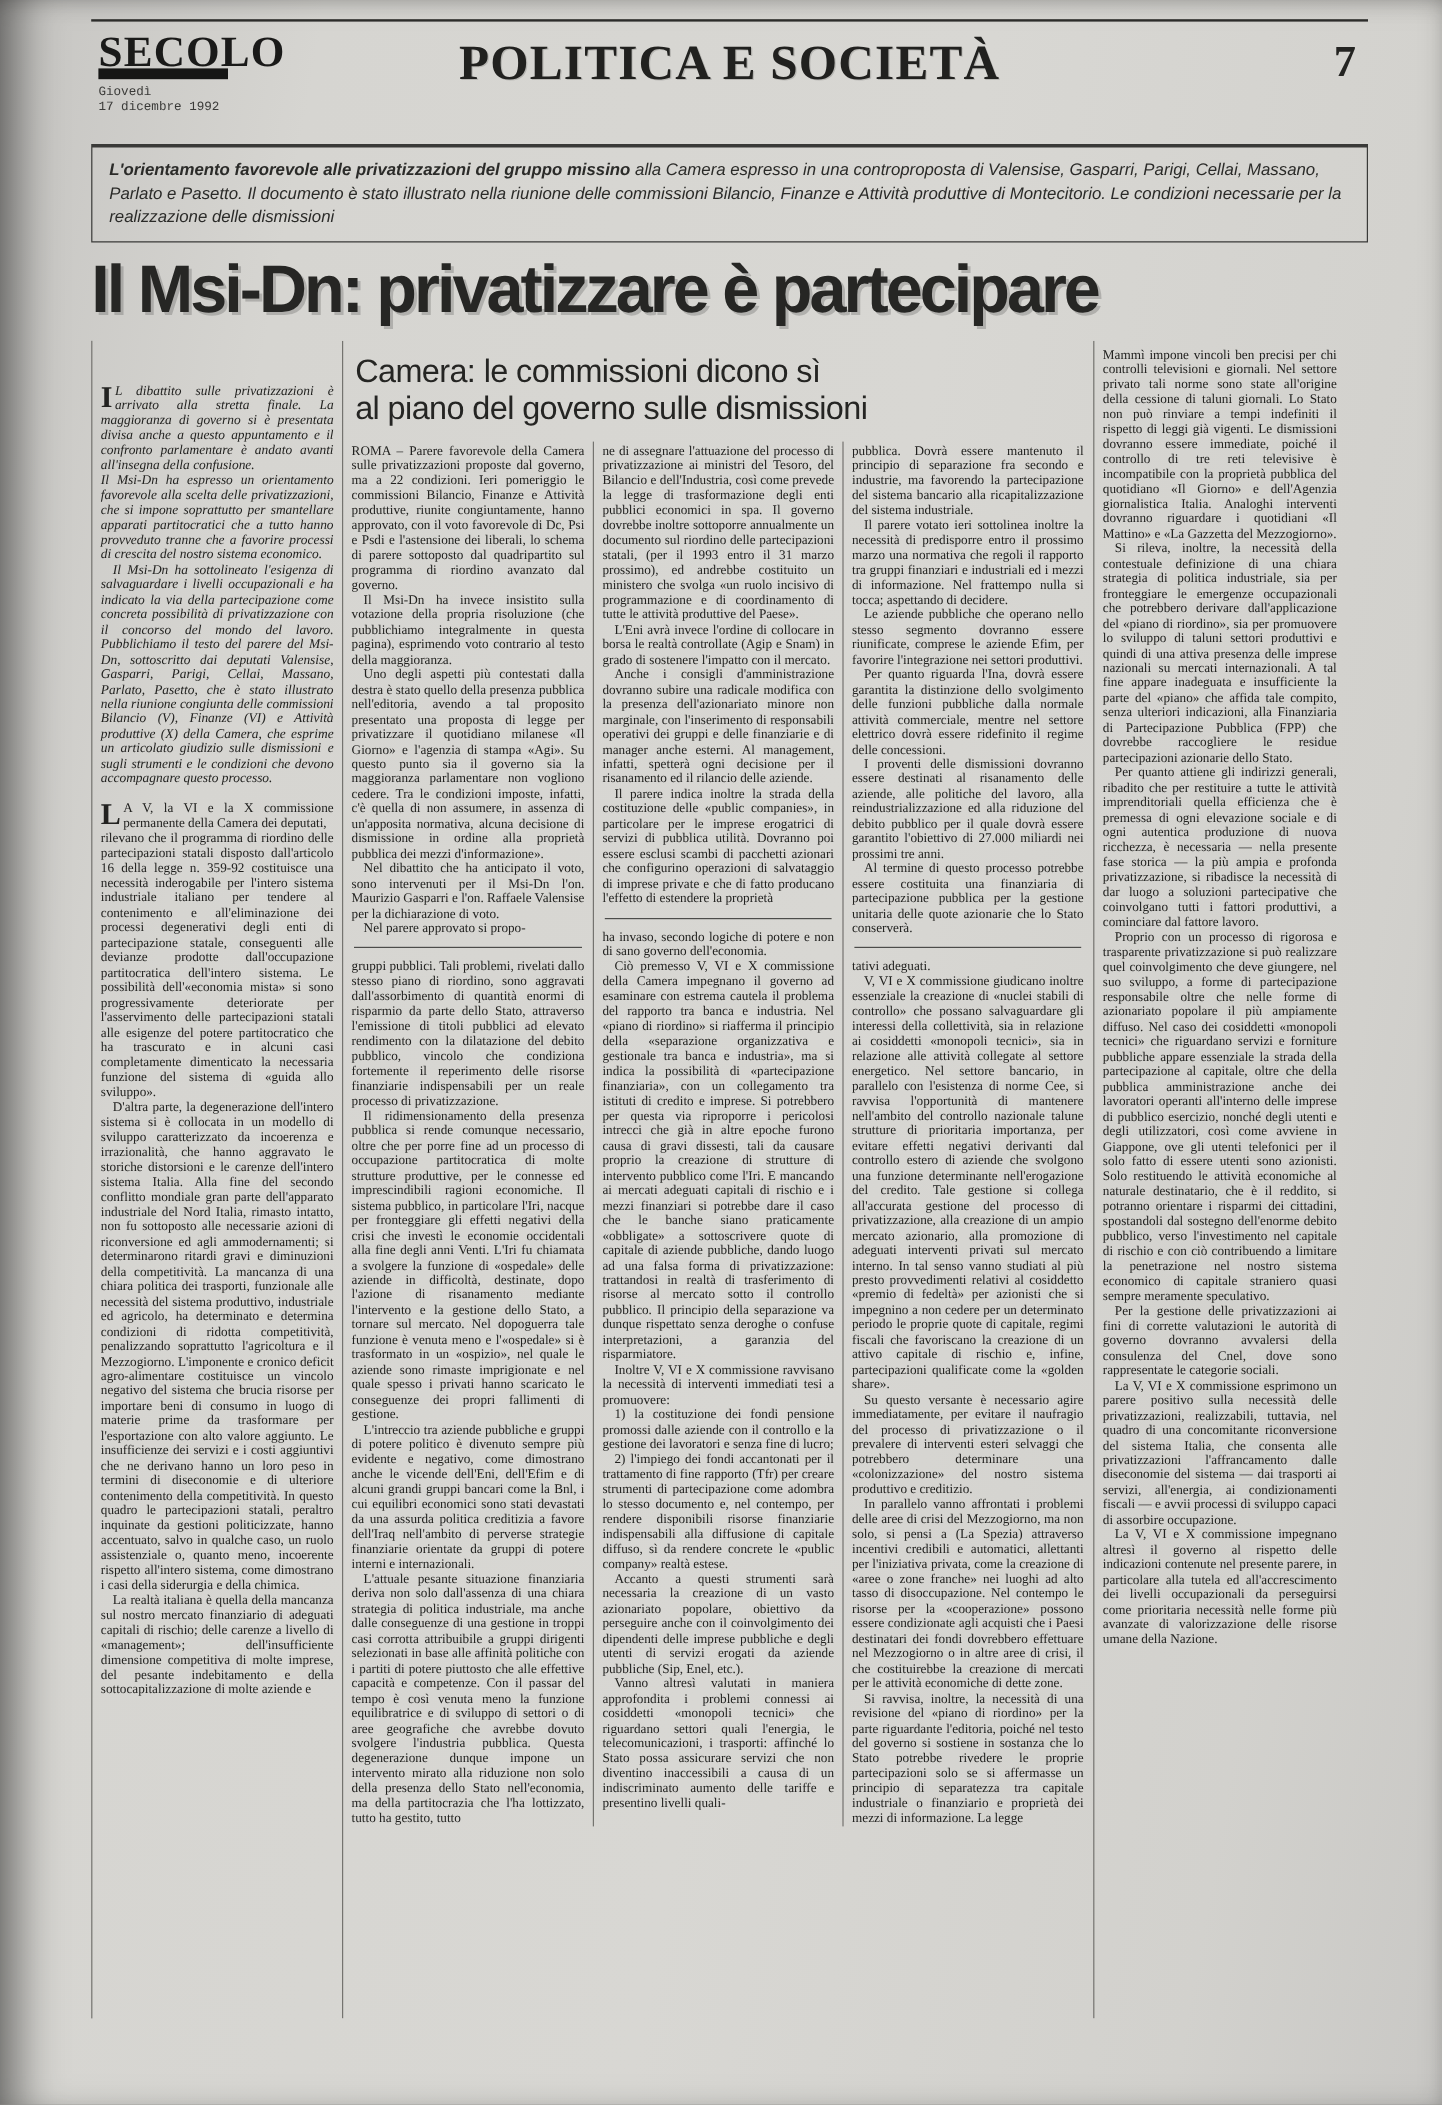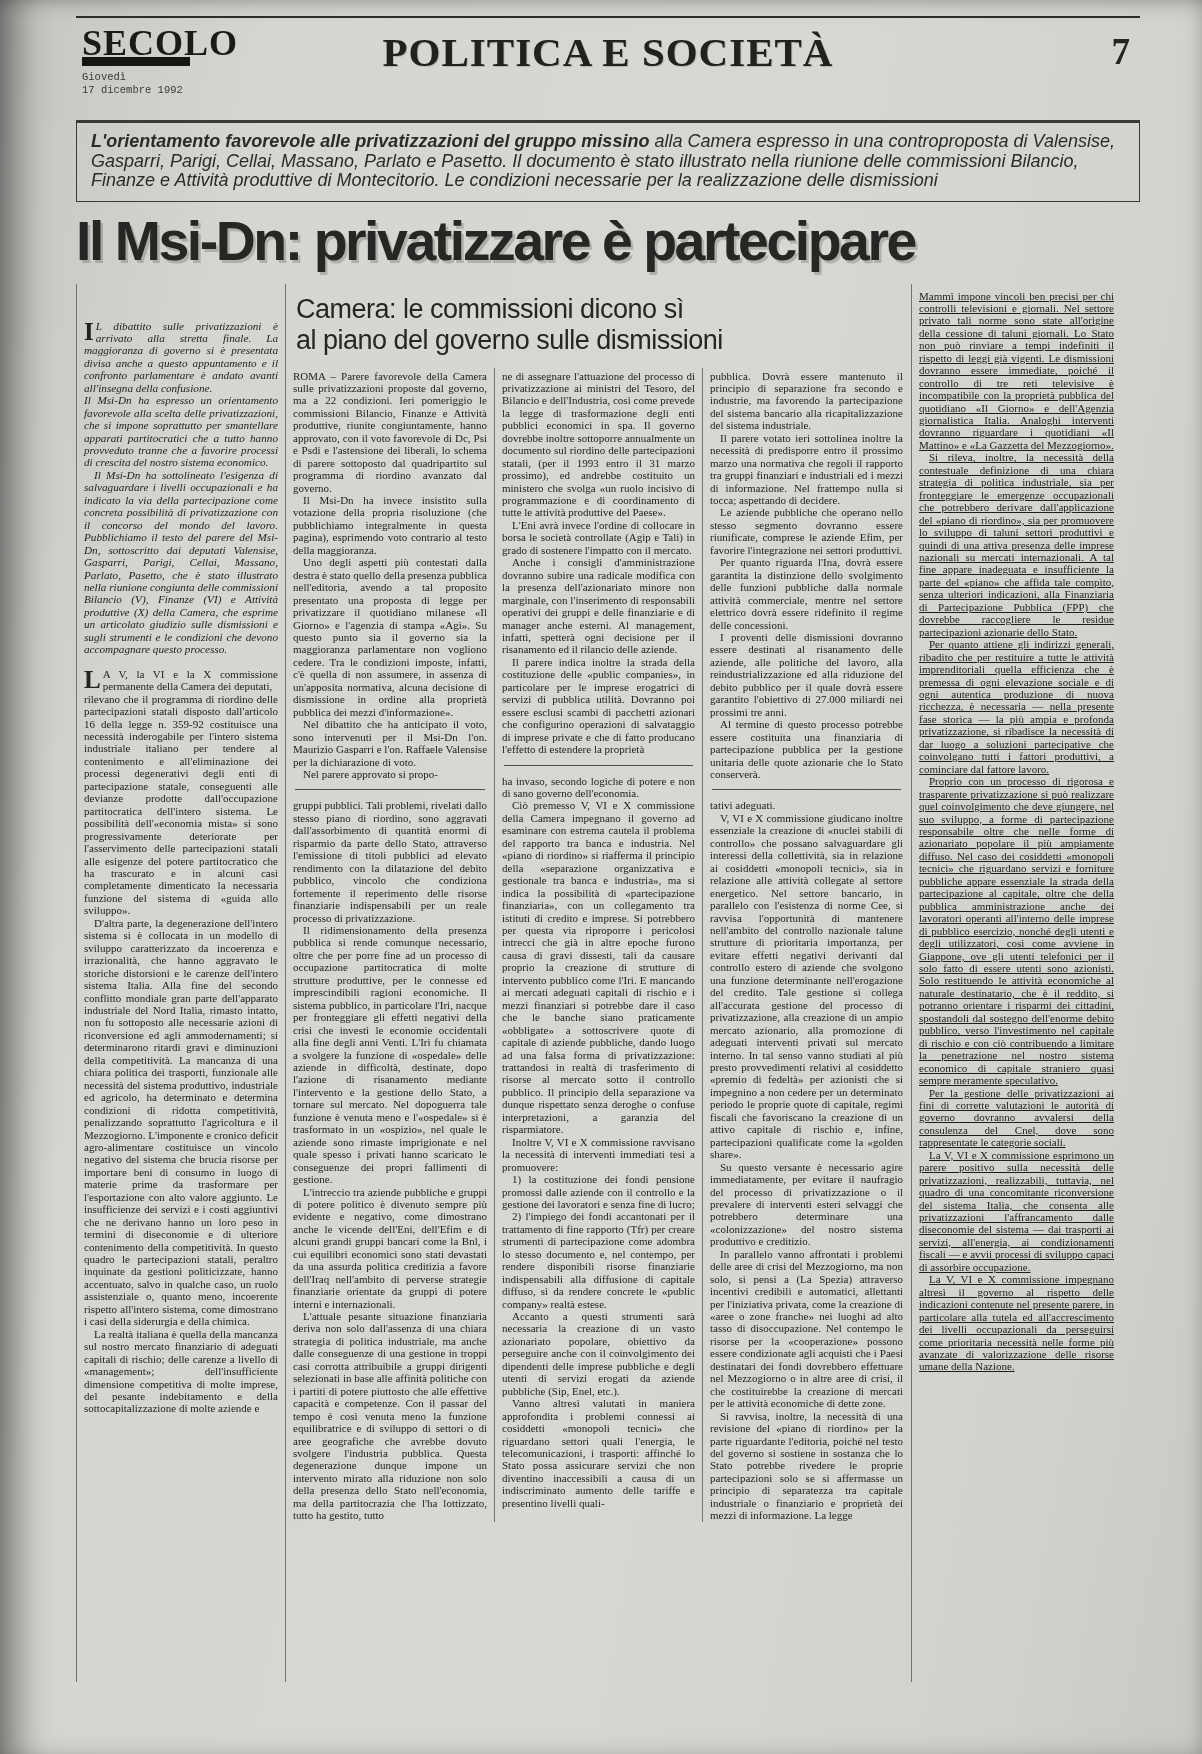--- a/index.html
+++ b/index.html
@@ -21,21 +21,21 @@
   .section-title{position:absolute;left:0;right:0;top:6px;text-align:center;
     font-family:"Liberation Serif",serif;font-weight:bold;font-size:41px;letter-spacing:1px;color:#21211f;
     text-shadow:1px 1px 0 rgba(0,0,0,.15);}
   .page-number{position:absolute;right:10px;top:8px;font-family:"Liberation Serif",serif;font-size:37px;font-weight:bold;color:#242422;}
 
   
   .standfirst{
     border:1.5px solid #3a3a38;border-top-width:3px;
     padding:9px 14px 10px 14px;margin:2px 0 10px 0;
     font-family:"Liberation Sans",sans-serif;font-style:italic;
-    font-size:18px;line-height:19.5px;color:#2b2b29;
+    font-size:14px;line-height:19.5px;color:#2b2b29;
   }
   .sf-bold{font-weight:bold;}
 
   
   .headline{
     margin:2px 0 14px 0;font-family:"Liberation Sans",sans-serif;font-weight:bold;
     font-size:56px;line-height:58px;letter-spacing:-2.5px;color:#262624;
     transform:scaleX(.99);transform-origin:left;white-space:nowrap;
     text-shadow:2.5px 2.5px 0 rgba(40,40,40,.22);
   }
@@ -58,21 +58,21 @@
   .para{margin:0;font-size:11px;line-height:12.45px;text-align:justify;text-indent:10px;color:#222220;}
   [data-list] .para:first-child{text-indent:0;}
   .intro .para,{font-style:italic;}
   .intro .para{font-style:italic;font-size:11.2px;}
   .first{text-indent:0;}
   .dropcap{float:left;font-weight:bold;font-size:25px;line-height:21px;padding:1px 2px 0 0;font-style:normal;}
   .intro{margin-top:34px;}
   .res-start{margin-top:12px;}
   .res-start .first{font-weight:normal;}
   .story-divider{border-top:1.5px solid #4c4c4a;margin:9px 2px 9px 2px;}
-  .col5 > div{margin-top:4px;text-decoration:underline;}
+  .col5 > div{margin-top:4px;}
 </style>
 </head>
 <body>
 
 <div class="scan">
   <div class="page">
 
     <div class="topline"></div>
 
     <header class="masthead">
@@ -132,21 +132,21 @@
             <div data-list="col2.res_paras">
                 <p class="para">gruppi pubblici. Tali problemi, rivelati dallo stesso piano di riordino, sono aggravati dall'assorbimento di quantità enormi di risparmio da parte dello Stato, attraverso l'emissione di titoli pubblici ad elevato rendimento con la dilatazione del debito pubblico, vincolo che condiziona fortemente il reperimento delle risorse finanziarie indispensabili per un reale processo di privatizzazione.</p>
                 <p class="para">Il ridimensionamento della presenza pubblica si rende comunque necessario, oltre che per porre fine ad un processo di occupazione partitocratica di molte strutture produttive, per le connesse ed imprescindibili ragioni economiche. Il sistema pubblico, in particolare l'Iri, nacque per fronteggiare gli effetti negativi della crisi che investì le economie occidentali alla fine degli anni Venti. L'Iri fu chiamata a svolgere la funzione di «ospedale» delle aziende in difficoltà, destinate, dopo l'azione di risanamento mediante l'intervento e la gestione dello Stato, a tornare sul mercato. Nel dopoguerra tale funzione è venuta meno e l'«ospedale» si è trasformato in un «ospizio», nel quale le aziende sono rimaste imprigionate e nel quale spesso i privati hanno scaricato le conseguenze dei propri fallimenti di gestione.</p>
                 <p class="para">L'intreccio tra aziende pubbliche e gruppi di potere politico è divenuto sempre più evidente e negativo, come dimostrano anche le vicende dell'Eni, dell'Efim e di alcuni grandi gruppi bancari come la Bnl, i cui equilibri economici sono stati devastati da una assurda politica creditizia a favore dell'Iraq nell'ambito di perverse strategie finanziarie orientate da gruppi di potere interni e internazionali.</p>
                 <p class="para">L'attuale pesante situazione finanziaria deriva non solo dall'assenza di una chiara strategia di politica industriale, ma anche dalle conseguenze di una gestione in troppi casi corrotta attribuibile a gruppi dirigenti selezionati in base alle affinità politiche con i partiti di potere piuttosto che alle effettive capacità e competenze. Con il passar del tempo è così venuta meno la funzione equilibratrice e di sviluppo di settori o di aree geografiche che avrebbe dovuto svolgere l'industria pubblica. Questa degenerazione dunque impone un intervento mirato alla riduzione non solo della presenza dello Stato nell'economia, ma della partitocrazia che l'ha lottizzato, tutto ha gestito, tutto</p>
               </div>
           </div>
           <div class="col">
             <div data-list="col3.story_paras">
                 <p class="para">ne di assegnare l'attuazione del processo di privatizzazione ai ministri del Tesoro, del Bilancio e dell'Industria, così come prevede la legge di trasformazione degli enti pubblici economici in spa. Il governo dovrebbe inoltre sottoporre annualmente un documento sul riordino delle partecipazioni statali, (per il 1993 entro il 31 marzo prossimo), ed andrebbe costituito un ministero che svolga «un ruolo incisivo di programmazione e di coordinamento di tutte le attività produttive del Paese».</p>
-                <p class="para">L'Eni avrà invece l'ordine di collocare in borsa le società controllate (Agip e Tali) in grado di sostenere l'impatto con il mercato.</p>
+                <p class="para">L'Eni avrà invece l'ordine di collocare in borsa le realtà controllate (Agip e Snam) in grado di sostenere l'impatto con il mercato.</p>
                 <p class="para">Anche i consigli d'amministrazione dovranno subire una radicale modifica con la presenza dell'azionariato minore non marginale, con l'inserimento di responsabili operativi dei gruppi e delle finanziarie e di manager anche esterni. Al management, infatti, spetterà ogni decisione per il risanamento ed il rilancio delle aziende.</p>
                 <p class="para">Il parere indica inoltre la strada della costituzione delle «public companies», in particolare per le imprese erogatrici di servizi di pubblica utilità. Dovranno poi essere esclusi scambi di pacchetti azionari che configurino operazioni di salvataggio di imprese private e che di fatto producano l'effetto di estendere la proprietà</p>
               </div>
             <div class="story-divider"></div>
             <div data-list="col3.res_paras">
                 <p class="para">ha invaso, secondo logiche di potere e non di sano governo dell'economia.</p>
                 <p class="para">Ciò premesso V, VI e X commissione della Camera impegnano il governo ad esaminare con estrema cautela il problema del rapporto tra banca e industria. Nel «piano di riordino» si riafferma il principio della «separazione organizzativa e gestionale tra banca e industria», ma si indica la possibilità di «partecipazione finanziaria», con un collegamento tra istituti di credito e imprese. Si potrebbero per questa via riproporre i pericolosi intrecci che già in altre epoche furono causa di gravi dissesti, tali da causare proprio la creazione di strutture di intervento pubblico come l'Iri. E mancando ai mercati adeguati capitali di rischio e i mezzi finanziari si potrebbe dare il caso che le banche siano praticamente «obbligate» a sottoscrivere quote di capitale di aziende pubbliche, dando luogo ad una falsa forma di privatizzazione: trattandosi in realtà di trasferimento di risorse al mercato sotto il controllo pubblico. Il principio della separazione va dunque rispettato senza deroghe o confuse interpretazioni, a garanzia del risparmiatore.</p>
                 <p class="para">Inoltre V, VI e X commissione ravvisano la necessità di interventi immediati tesi a promuovere:</p>
                 <p class="para">1) la costituzione dei fondi pensione promossi dalle aziende con il controllo e la gestione dei lavoratori e senza fine di lucro;</p>
                 <p class="para">2) l'impiego dei fondi accantonati per il trattamento di fine rapporto (Tfr) per creare strumenti di partecipazione come adombra lo stesso documento e, nel contempo, per rendere disponibili risorse finanziarie indispensabili alla diffusione di capitale diffuso, sì da rendere concrete le «public company» realtà estese.</p>

